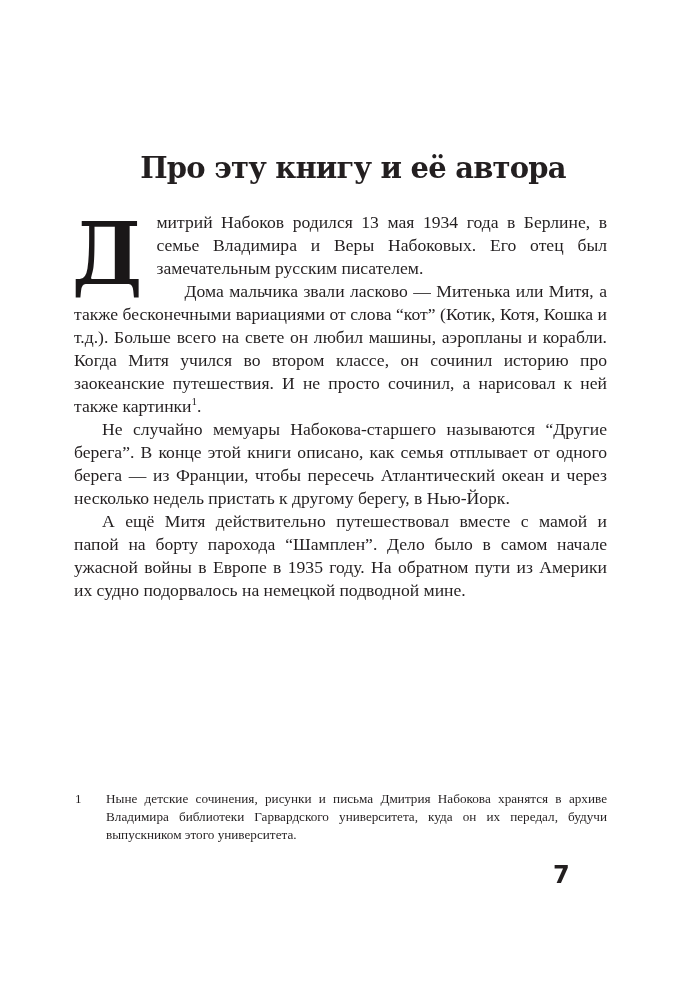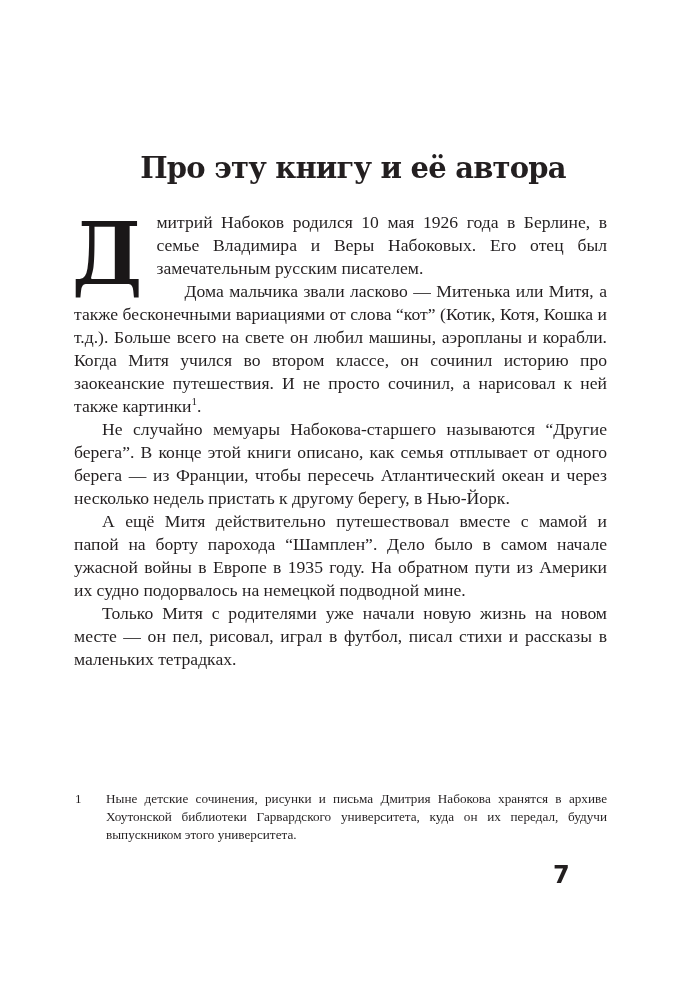--- a/index.html
+++ b/index.html
@@ -25,26 +25,25 @@
   .page-number { position: absolute; left: 553px; top: 861px; font-family: "DejaVu Sans", sans-serif;
                  font-weight: bold; font-size: 24px; color: #231f20; }
 </style>
 </head>
 <body>
 
 <div class="page">
   <h1 class="title">Про эту книгу и её автора</h1>
 
   <div class="body">
-    <p class="first"><span class="dropcap">Д</span><span>митрий Набоков родился 10 мая 1926 года в Берлине, в семье Владимира и Веры Набоковых. Его отец был замечательным русским писателем.</span></p>
+    <p class="first"><span class="dropcap">Д</span><span>митрий Набоков родился 13 мая 1934 года в Берлине, в семье Владимира и Веры Набоковых. Его отец был замечательным русским писателем.</span></p>
     <p><span>Дома мальчика звали ласково — Митенька или Митя, а также бесконечными вариациями от слова “кот” (Котик, Котя, Кошка и т.д.). Больше всего на свете он любил машины, аэропланы и корабли. Когда Митя учился во втором классе, он сочинил историю про заокеанские путешествия. И не просто сочинил, а нарисовал к ней также картинки</span><span class="fn-ref">1</span><span>.</span></p>
     <p>Не случайно мемуары Набокова-старшего называются “Другие берега”. В конце этой книги описано, как семья отплывает от одного берега — из Франции, чтобы пересечь Атлантический океан и через несколько недель пристать к другому берегу, в Нью-Йорк.</p>
     <p>А ещё Митя действительно путешествовал вместе с мамой и папой на борту парохода “Шамплен”. Дело было в самом начале ужасной войны в Европе в 1935 году. На обратном пути из Америки их судно подорвалось на немецкой подводной мине.</p>
-    <p>Только Митя с родителями уже начали новую жизнь на новом месте — он пел, рисовал, играл в футбол, писал стихи и рассказы в маленьких тетрадках.</p>
   </div>
 
   <div class="footnote">
     <span class="fn-num">1</span>
-    <div class="fn-text">Ныне детские сочинения, рисунки и письма Дмитрия Набокова хранятся в архиве Хоутонской библиотеки Гарвардского университета, куда он их передал, будучи выпускником этого университета.</div>
+    <div class="fn-text">Ныне детские сочинения, рисунки и письма Дмитрия Набокова хранятся в архиве Владимира библиотеки Гарвардского университета, куда он их передал, будучи выпускником этого университета.</div>
   </div>
 
   <div class="page-number">7</div>
 </div>
 
 </body></html>

